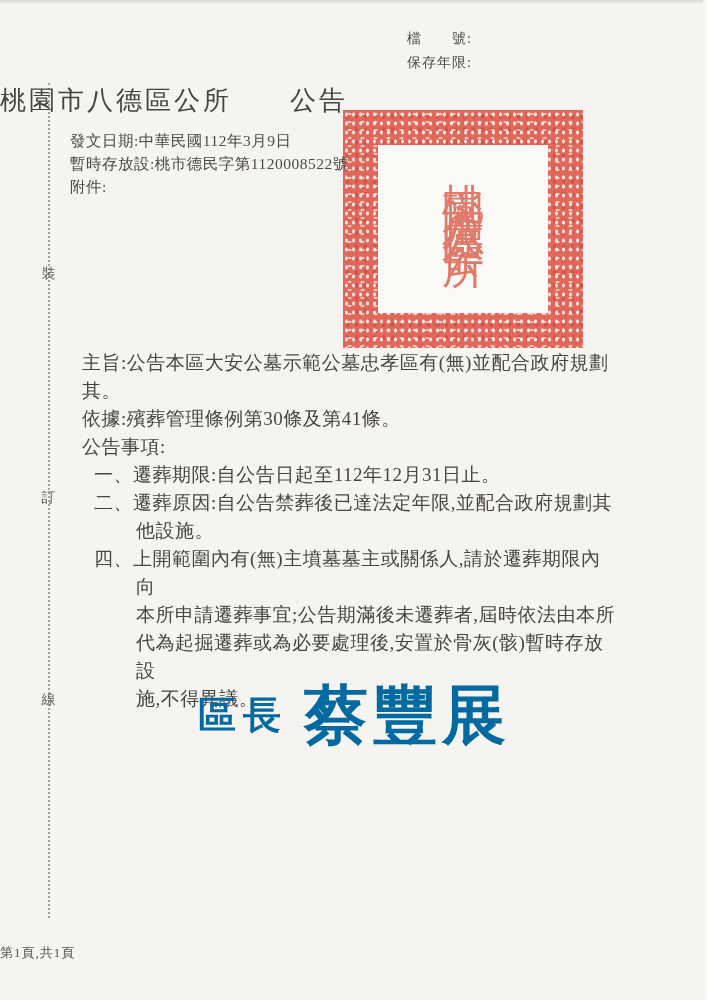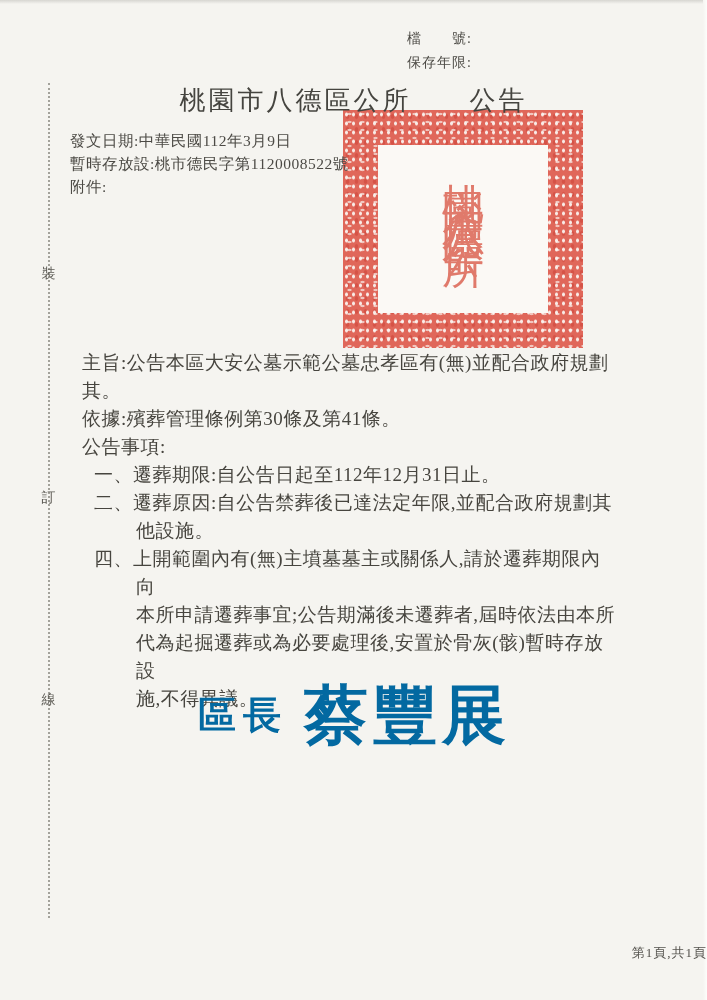--- a/index.html
+++ b/index.html
@@ -26,21 +26,21 @@
   .bind-mark{position:absolute;left:49px;transform:translateX(-54%);
     font-size:14px;color:#5d5b55;letter-spacing:0;}
   .bind-mark.m0{top:265px;}
   .bind-mark.m1{top:489px;}
   .bind-mark.m2{top:691px;}
 
   
   .file-no{position:absolute;left:407px;top:30px;font-size:14px;letter-spacing:1px;}
   .retention{position:absolute;left:407px;top:54px;font-size:14px;letter-spacing:1px;}
 
-  .doc-title{position:absolute;left:0;top:83px;width:707px;text-align:center;
+  .doc-title{position:absolute;left:0;top:83px;width:707px;text-align:left;
     font-size:26px;letter-spacing:3px;color:#45443f;z-index:3;}
 
   .meta{position:absolute;left:70px;top:129px;font-size:15.5px;line-height:23px;
     letter-spacing:.5px;z-index:3;}
   .meta div{white-space:pre;}
 
   
   .seal{position:absolute;left:343px;top:110px;width:240px;height:238px;z-index:1;
     background-color:#e0675a;
     background-image:
@@ -59,21 +59,21 @@
     font-size:19px;line-height:28px;letter-spacing:.5px;color:#47453f;z-index:3;}
   .line{white-space:pre-line;}
   .item{margin-left:12px;padding-left:42px;text-indent:-42px;white-space:pre-line;}
 
   
   .sig{position:absolute;left:198px;top:672px;display:flex;align-items:center;
     gap:16px;color:#0369a1;z-index:3;}
   .sig-title{font-size:38px;letter-spacing:7px;font-weight:600;}
   .sig-name{font-size:64px;font-weight:700;letter-spacing:5px;}
 
-  .footer{position:absolute;left:0;top:944px;width:707px;text-align:right;
+  .footer{position:absolute;left:0;top:944px;width:707px;text-align:left;
     font-size:13px;color:#55534e;letter-spacing:1px;}
 </style>
 </head>
 <body>
 
 <div class="page">
   <div class="edge-top"></div>
   <div class="edge-right"></div>
 
   <div class="bind-line"></div>

